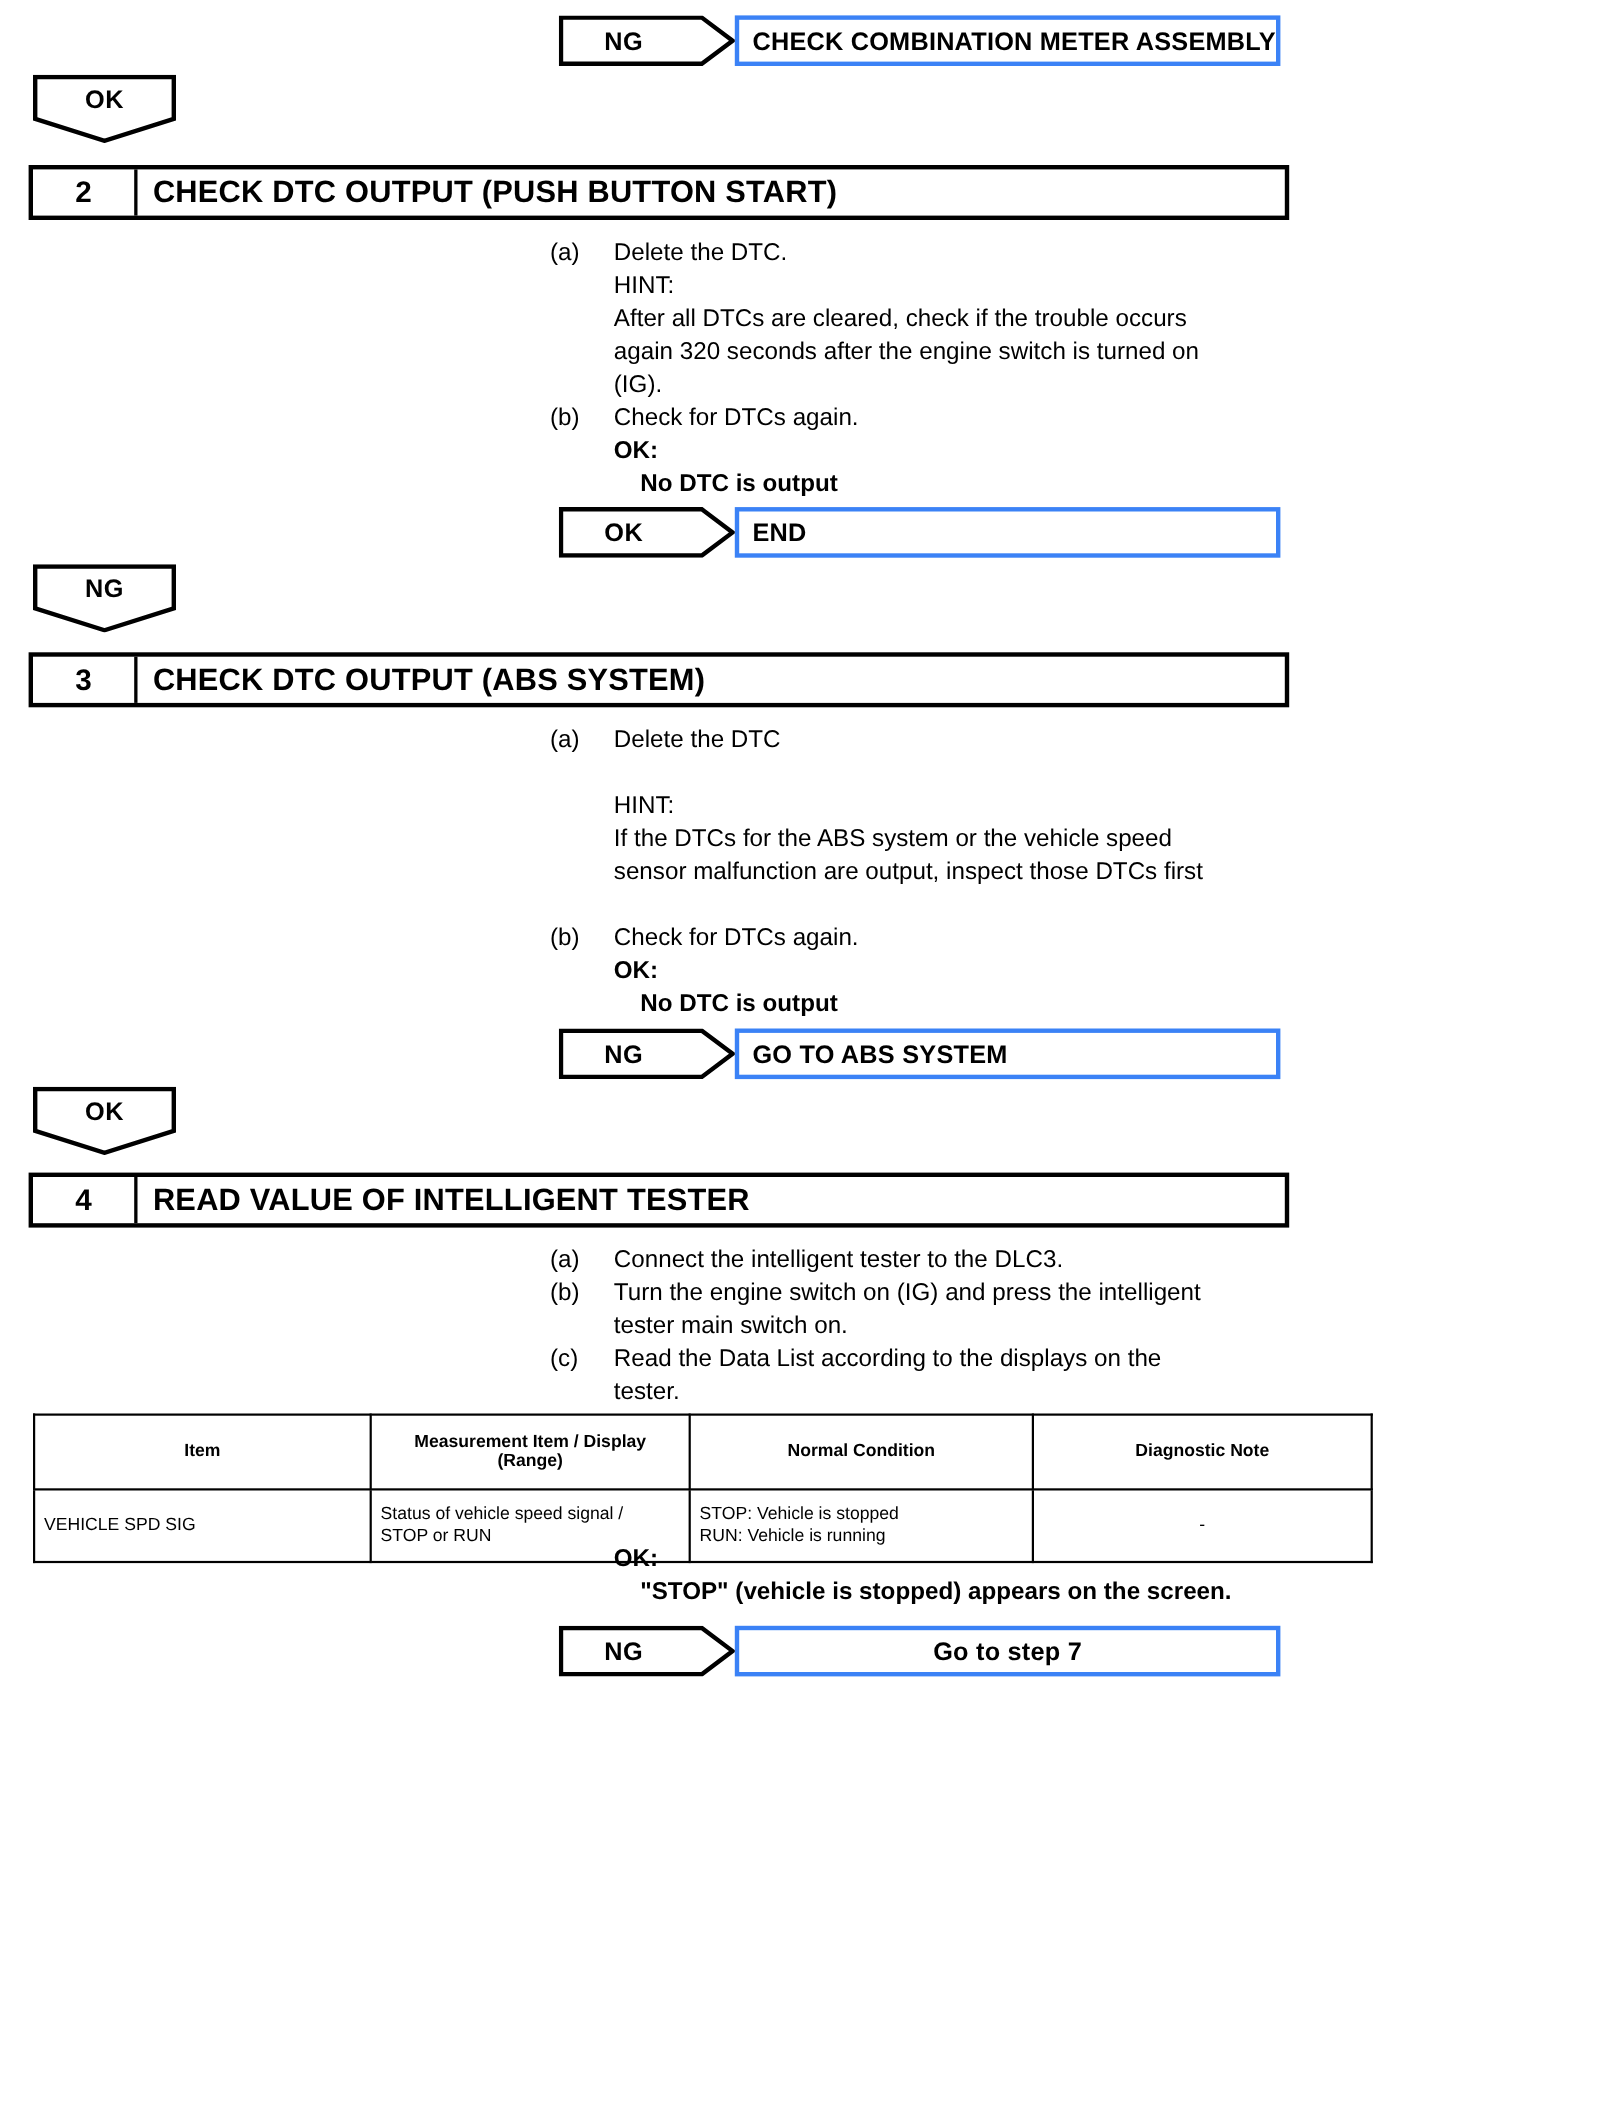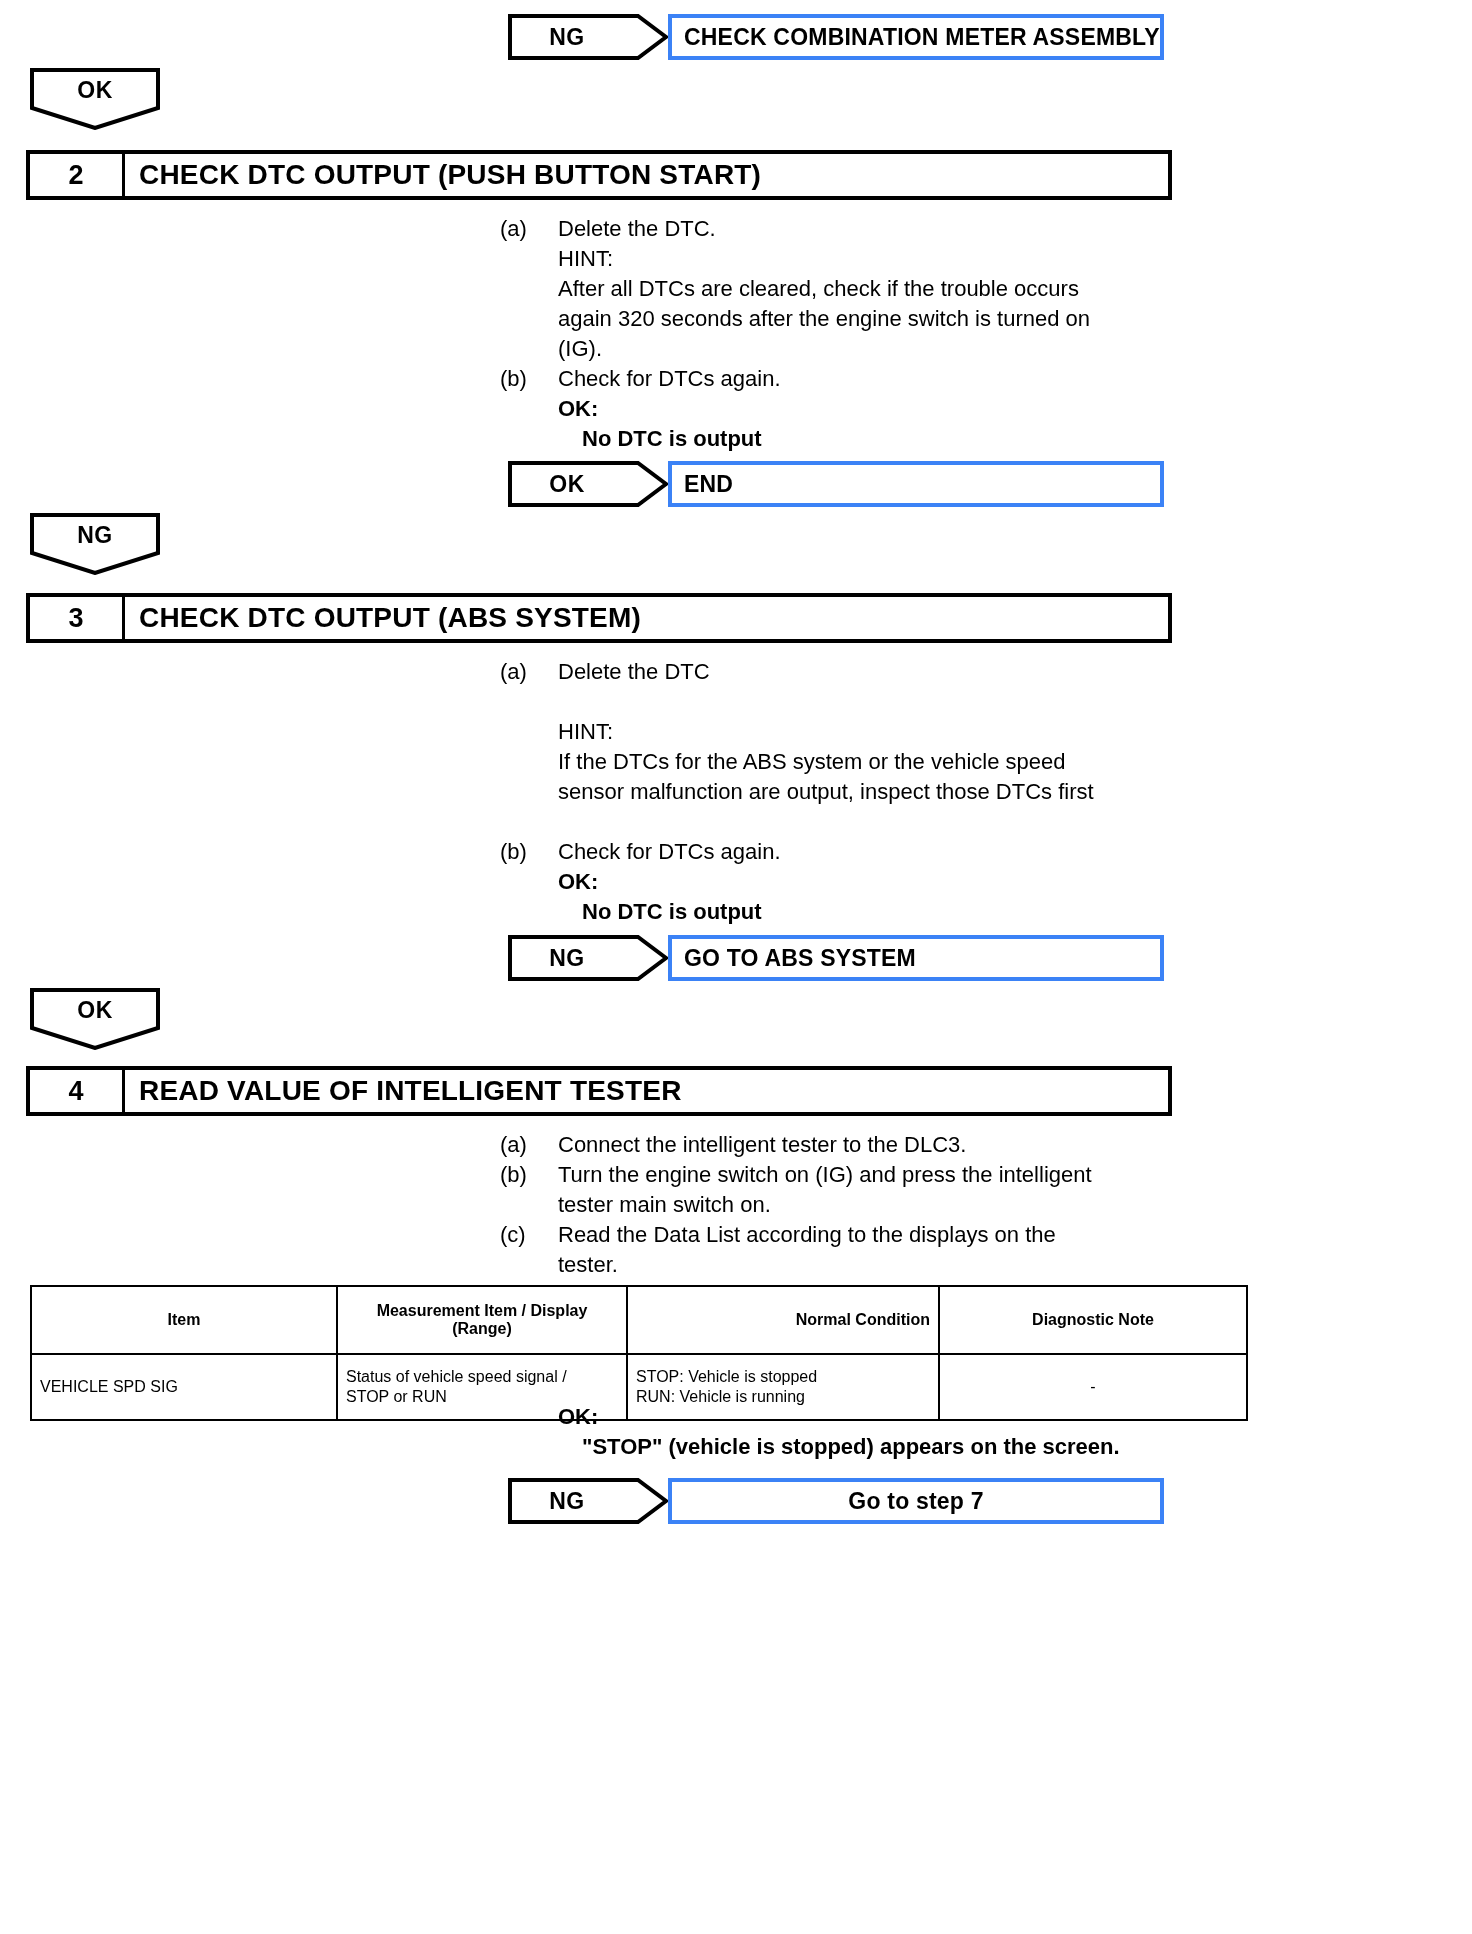--- a/index.html
+++ b/index.html
@@ -307,21 +307,21 @@
     </div>
   </div>
 
   <div class="abs-pos" style="left:0; top:1285px;">
     <table class="data">
       <thead>
         <tr>
           <th style="width:288px;">Item</th>
           <th style="width:272px; white-space:pre-line;margin-left:16px;">Measurement Item / Display
 (Range)</th>
-          <th style="width:294px;text-align:right;">Normal Condition</th>
+          <th style="width:294px;">Normal Condition</th>
           <th style="width:290px;">Diagnostic Note</th>
         </tr>
       </thead>
       <tbody>
         <tr>
           <td class="c-item">VEHICLE SPD SIG</td>
           <td class="c-meas">Status of vehicle speed signal /
 STOP or RUN</td>
           <td class="c-norm">STOP: Vehicle is stopped
 RUN: Vehicle is running</td>

